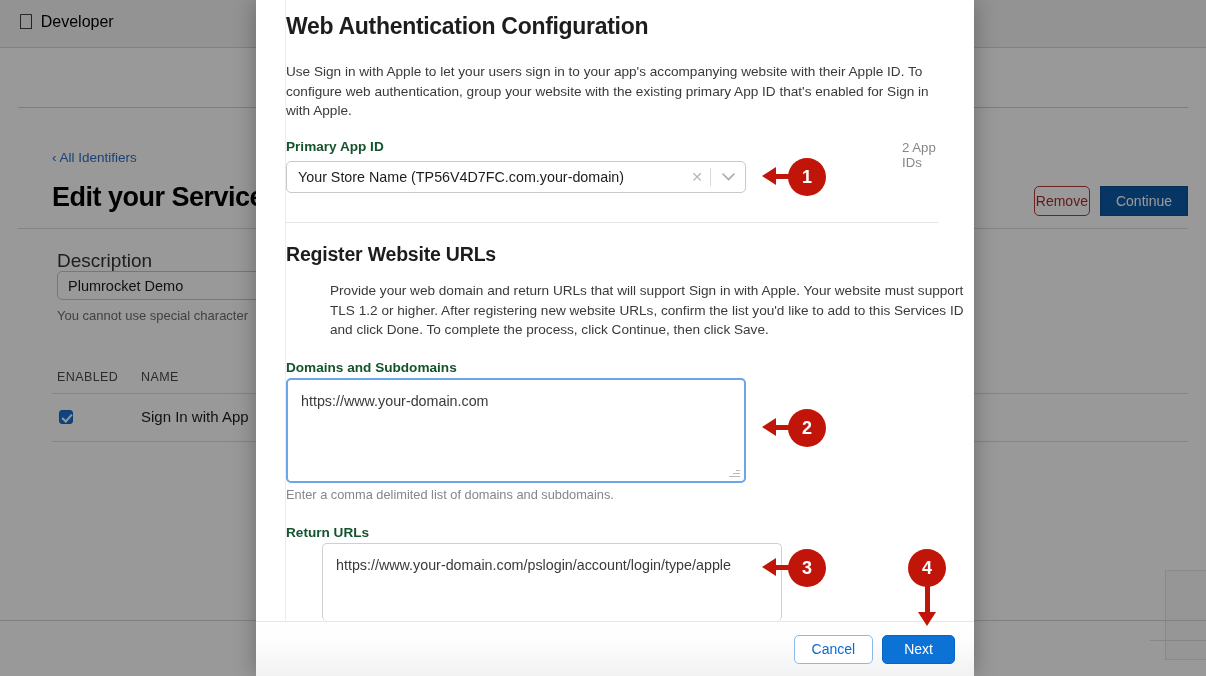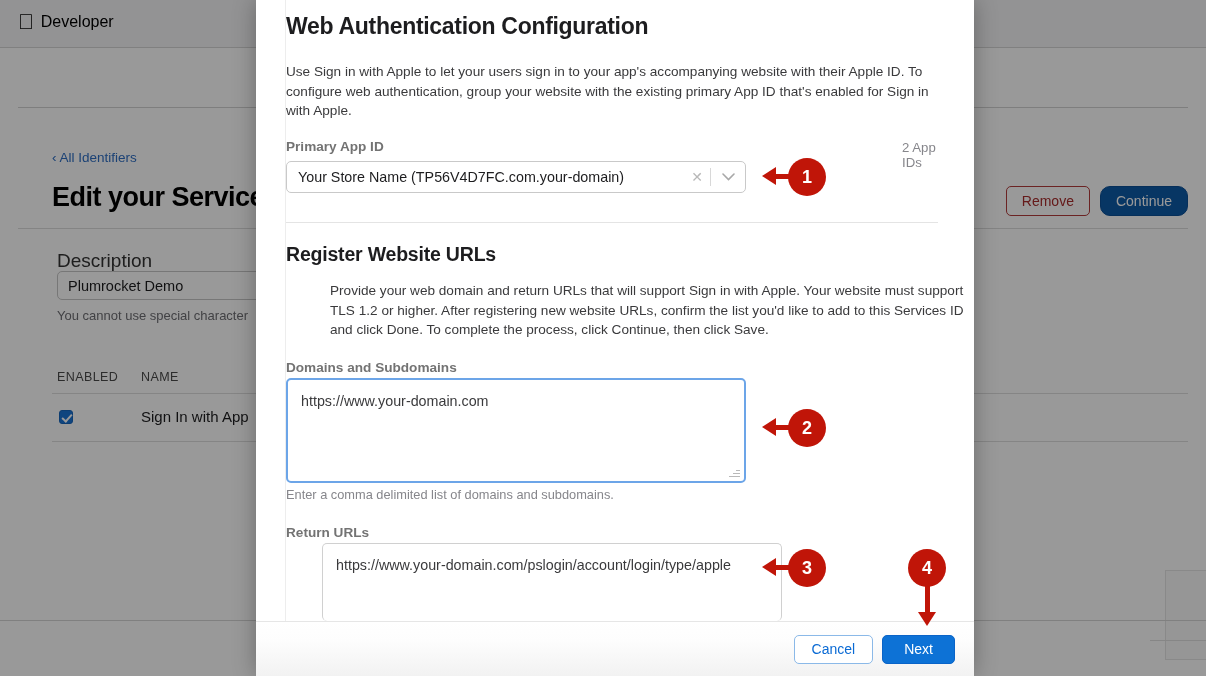--- a/index.html
+++ b/index.html
@@ -86,35 +86,35 @@
 
   .bg-actions {
     position: absolute;
     right: 18px; top: 186px;
     display: flex;
     gap: 10px;
     align-items: center;
   }
   .btn-remove {
     height: 30px;
-    padding: 0 15px;
+    padding: 0 1px;
     border: 1px solid #b23b3b;
     border-radius: 5px;
     background: #ffffff;
     color: #a82c2c;
     font-size: 14px;
     font-family: "Liberation Sans", sans-serif;
     cursor: pointer;
     line-height: 28px;
   }
   .btn-continue {
     height: 30px;
     padding: 0 15px;
     border: 1px solid #0a4f96;
-    border-radius: 10px;
+    border-radius: 0;
     background: #0d5aa7;
     color: #ffffff;
     font-size: 14px;
     font-family: "Liberation Sans", sans-serif;
     cursor: pointer;
     line-height: 28px;
   }
 
   .bg-hr-2 {
     position: absolute;
@@ -273,21 +273,21 @@
     width: 652px;
     font-size: 13.6px;
     line-height: 19.5px;
     color: #3a3a3c;
   }
 
   .m-row-label {
     position: absolute;
     left: 30px;
     font-size: 13.6px;
-    color: #737373;
+    color: #14532d;
     font-weight: bold;
   }
   .m-row-count {
     position: absolute;
     font-size: 13.2px;
     color: #86868b;
   }
 
   .m-select {
     position: absolute;

